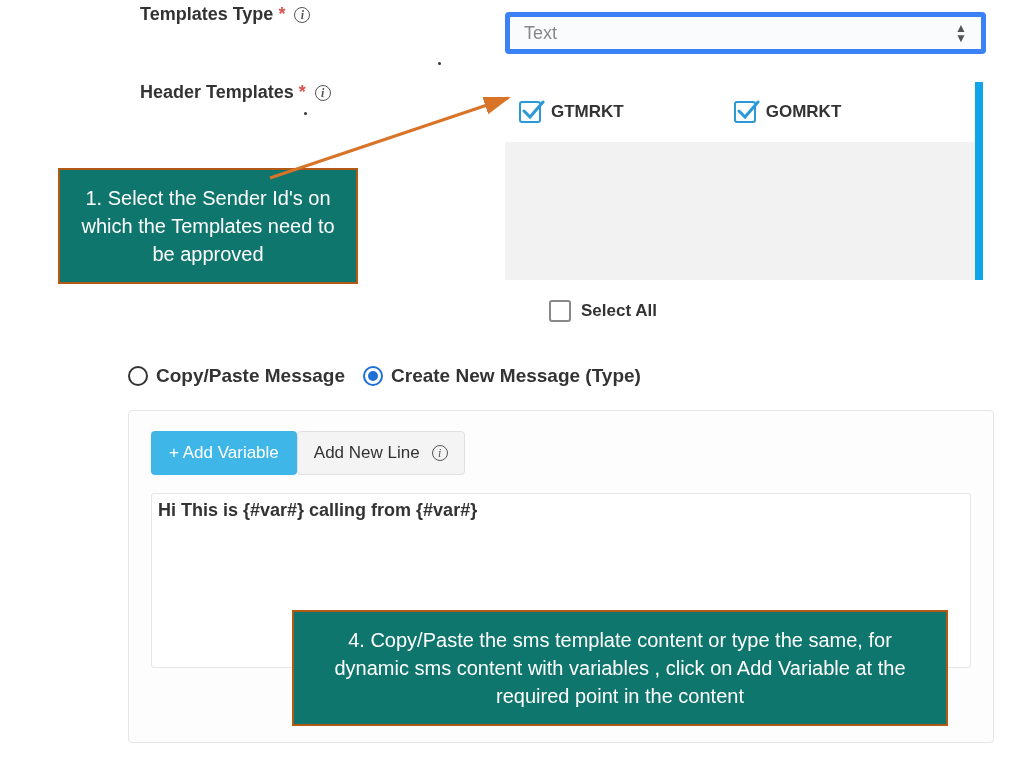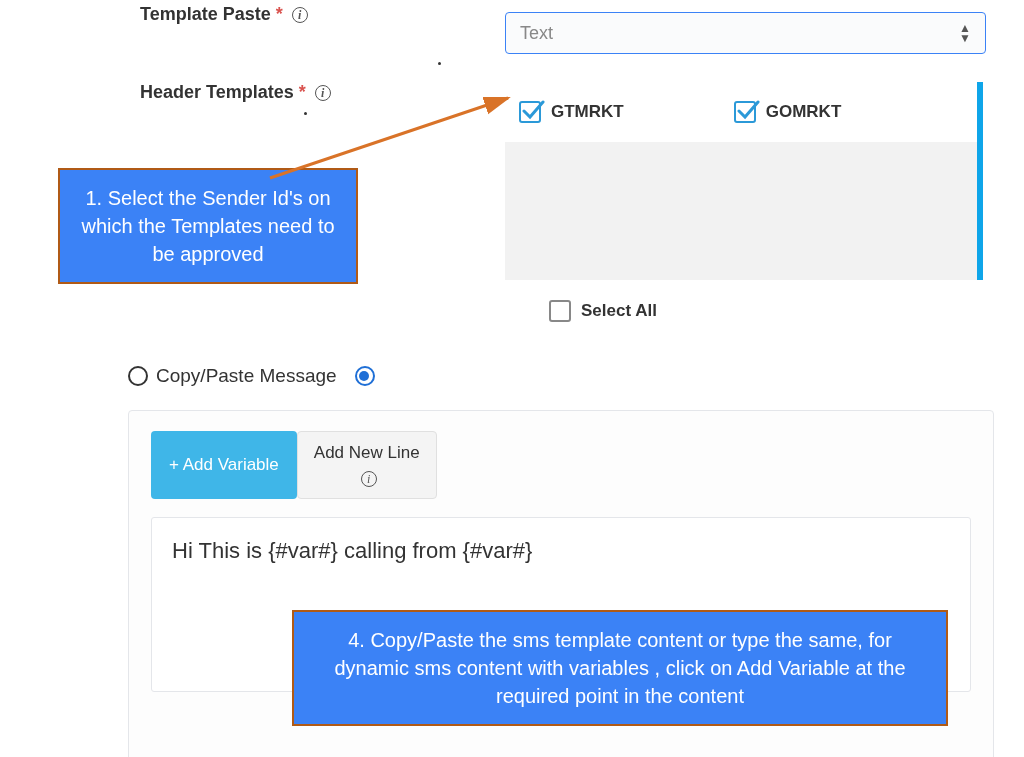--- a/index.html
+++ b/index.html
@@ -46,21 +46,21 @@
     overflow: hidden;
     padding-top: 8px;
   }
   .select-text {
     position: absolute;
     left: 505px;
     top: 12px;
     right: 38px;
     height: 42px;
     background: #fafbfc;
-    border: 1px solid #3b82f6;
+    border: 5px solid #3b82f6;
     border-radius: 4px;
     color: #888;
     font-size: 18px;
     padding: 10px 14px;
     display: flex;
     align-items: center;
     justify-content: space-between;
   }
   .select-caret {
     font-size: 12px;
@@ -76,21 +76,21 @@
     left: 0;
     width: 100%;
   }
   .header-box {
     position: absolute;
     left: 505px;
     top: 82px;
     width: 478px;
     height: 198px;
     background: #f2f2f2;
-    border-right: 6px solid #0ea5e9;
+    border-right: 8px solid #0ea5e9;
   }
   .header-items {
     background: #fff;
     height: 60px;
     display: flex;
     align-items: center;
     padding-left: 14px;
     gap: 110px;
   }
   .chk-item {
@@ -132,21 +132,21 @@
     color: #333;
   }
   
   .radio-row {
     position: absolute;
     top: 365px;
     left: 128px;
     display: flex;
     align-items: center;
     gap: 18px;
-    font-weight: 400;
+    font-weight: 700;
     font-size: 19px;
     color: #333;
   }
   .radio-empty {
     width: 20px;
     height: 20px;
     border: 2.5px solid #333;
     border-radius: 50%;
     display: inline-block;
     background: #fff;
@@ -201,38 +201,38 @@
     background: #f4f4f4;
     color: #333;
     border: 1px solid #e0e0e0;
     border-radius: 4px;
     padding: 11px 16px;
     font-size: 17px;
     cursor: pointer;
     display: flex;
     align-items: center;
     gap: 8px;
-    flex-direction: column;
   }
   .msg-area {
     width: 100%;
     min-height: 175px;
     border: 1px solid #e4e6ea;
     border-radius: 3px;
-    padding: 20px;
-    font-size: 22px;
+    padding: 6px;
+    font-size: 18px;
     color: #333;
     background: #fff;
     resize: none;
     font-family: inherit;
+    font-weight: bold;
   }
   
   .callout {
     position: absolute;
-    background: #3b82f6;
+    background: #0f766e;
     border: 2px solid #b05a16;
     color: #fff;
     font-size: 20px;
     text-align: center;
     padding: 14px 16px;
     line-height: 1.4;
   }
   .callout1 {
     top: 168px;
     left: 58px;
@@ -256,21 +256,21 @@
     height: 3px;
     background: #333;
     border-radius: 50%;
   }
 </style>
 </head>
 <body>
 
 <div class="row-template-type">
   <div class="label-col">
-    <span>Template Paste</span>
+    <span>Templates Type</span>
     <span class="req">*</span>
     <span class="info-icon">i</span>
   </div>
 </div>
 <div class="select-text">
   <span>Text</span>
   <span class="select-caret">
     <span>▲</span>
       <span>▼</span>
   </span>
@@ -313,20 +313,21 @@
   <span>Select All</span>
 </div>
 
 <div class="radio-row">
   <div class="radio-option">
     <span class="radio-empty"></span>
     <span>Copy/Paste Message</span>
   </div>
   <div class="radio-option">
     <span class="radio-filled"></span>
+    <span>Create New Message (Type)</span>
   </div>
 </div>
 
 <div class="editor-panel">
   <div class="editor-toolbar">
     <button class="btn-add-var">+ Add Variable</button>
     <button class="btn-add-line">
       <span>Add New Line</span>
       <span class="info-icon">i</span>
     </button>

